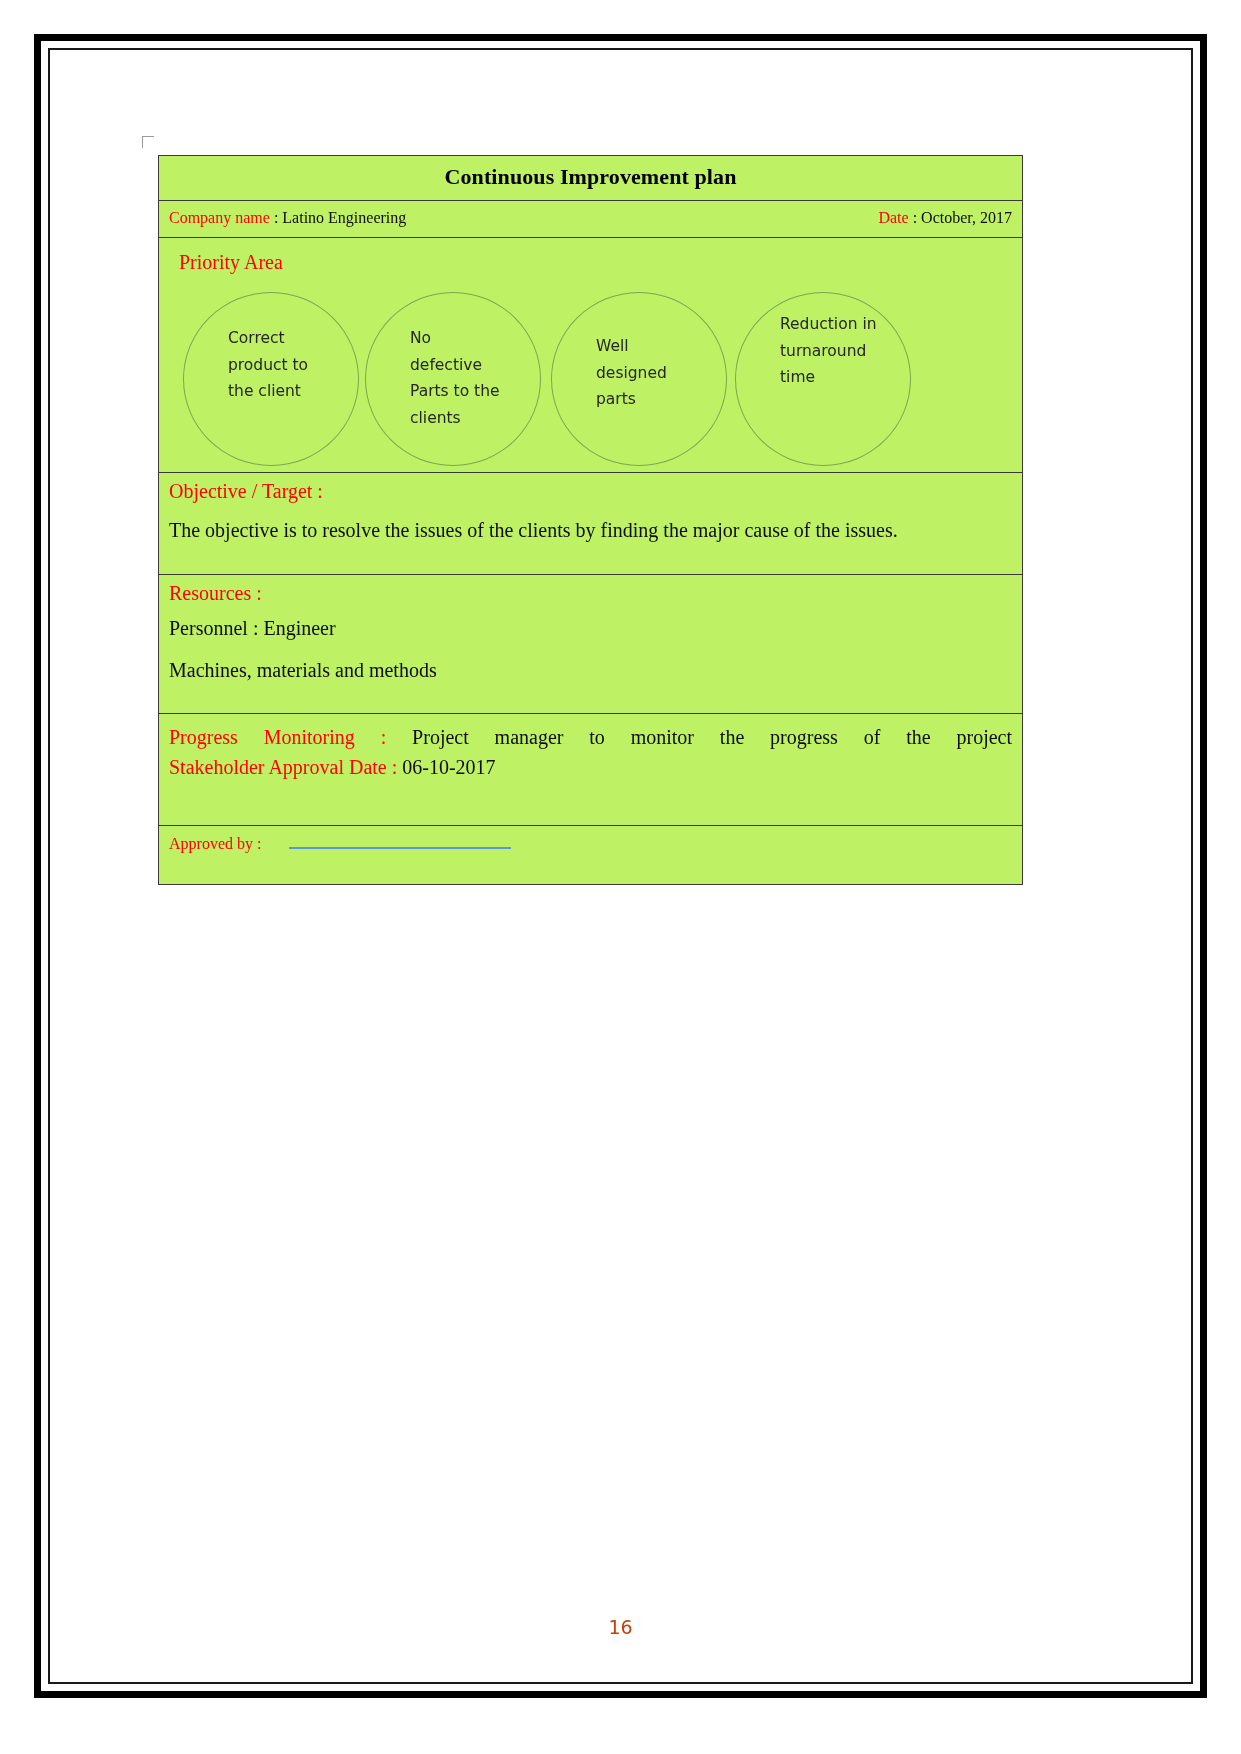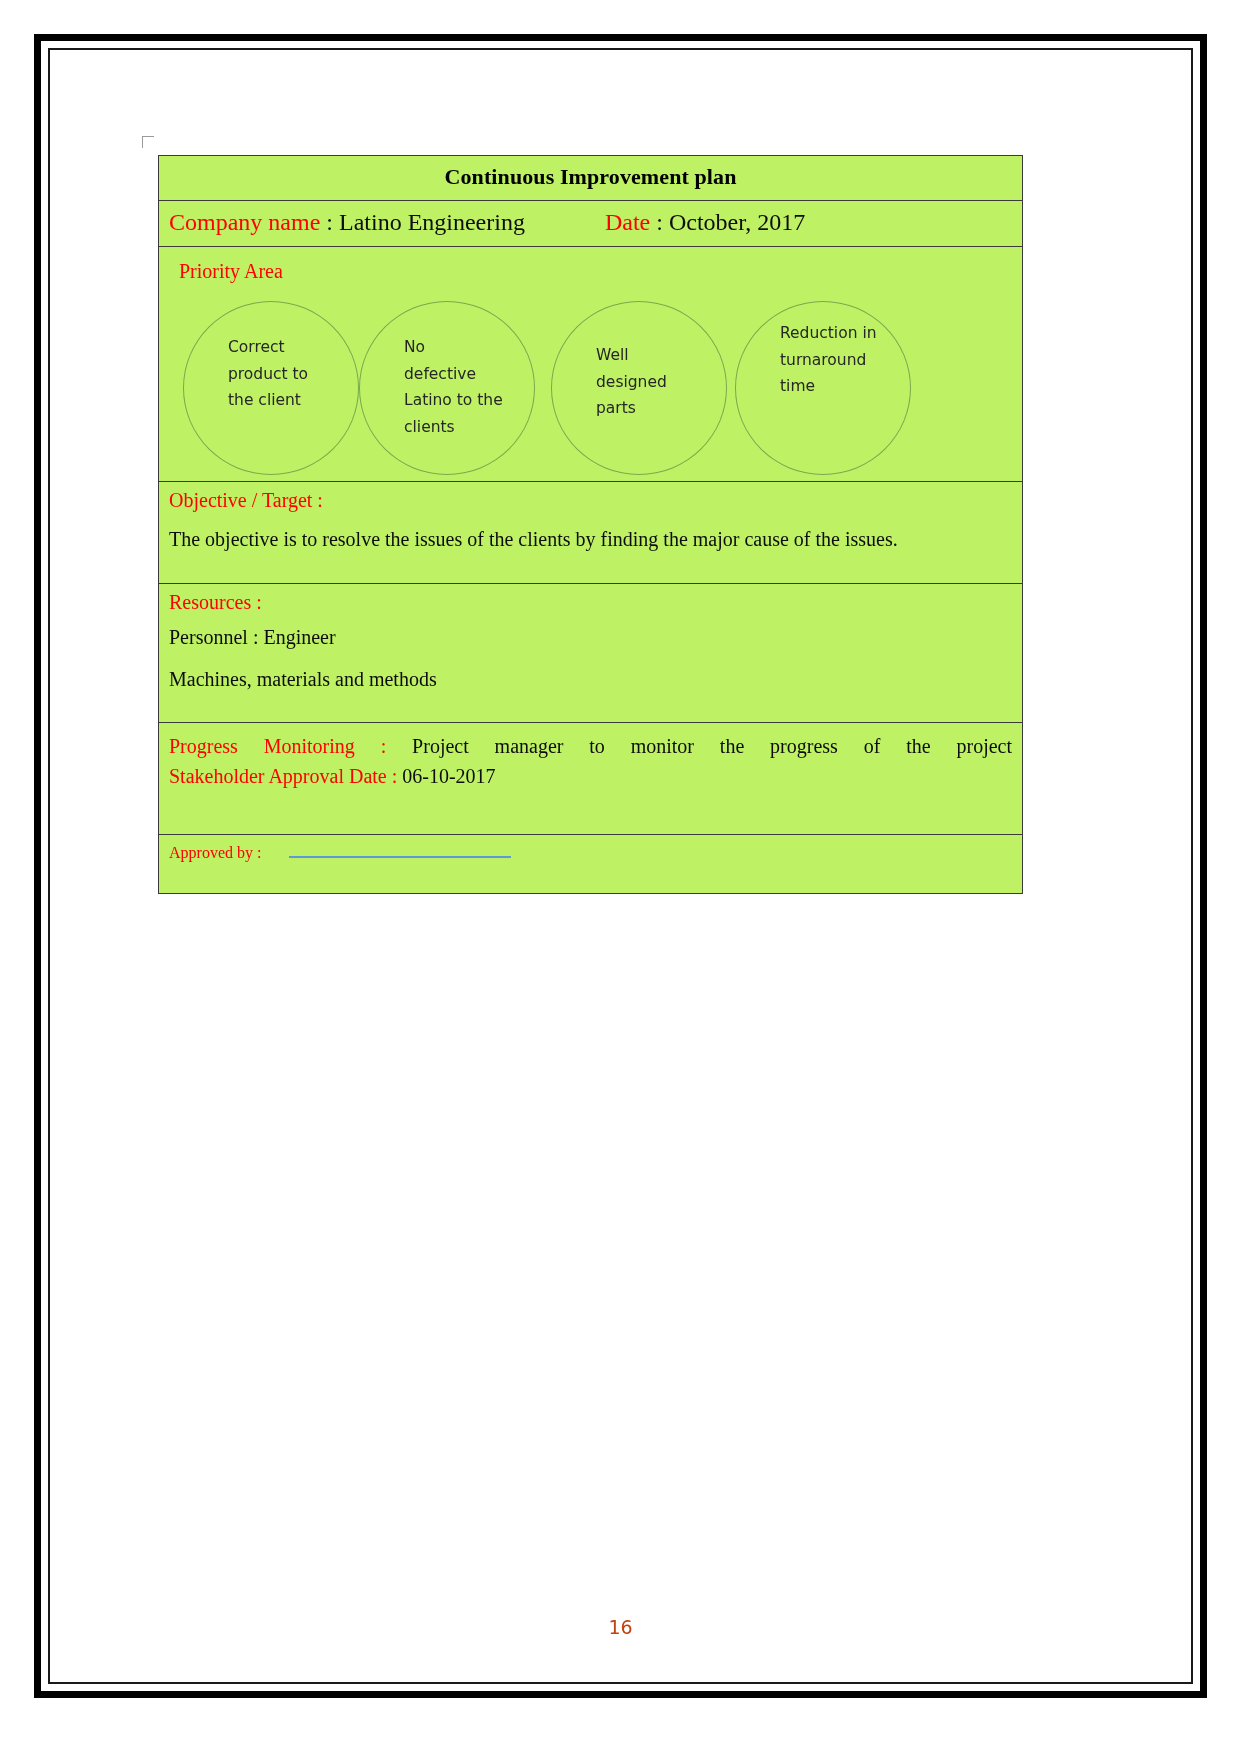--- a/index.html
+++ b/index.html
@@ -88,22 +88,23 @@
     font-family: "Liberation Serif", "DejaVu Serif", serif;
   }
   .row-line {
     font-size: 20px;
     line-height: 1.45;
     color: #0d0d0d;
   }
   .header-row-inner {
     display: flex;
     align-items: baseline;
-    font-size: 24px;
+    font-size: 16px;
     padding: 8px 10px 10px 10px;
+    justify-content: space-between;
   }
   .header-company { white-space: nowrap; }
   .header-date {
     white-space: nowrap;
     margin-left: 80px;
   }
 
   .section-label {
     font-size: 20px;
     padding: 7px 10px 2px 10px;
@@ -147,21 +148,21 @@
     position: absolute;
     left: 44px;
     top: 32px;
     width: 130px;
     font-family: "DejaVu Sans", "Liberation Sans", sans-serif;
     font-size: 15.5px;
     line-height: 1.72;
     color: #262626;
   }
   .p-circle.c1 { left: 14px; }
-  .p-circle.c2 { left: 190px; text-decoration: underline; }
+  .p-circle.c2 { left: 196px; text-decoration: underline; }
   .p-circle.c3 { left: 382px; }
   .p-circle.c4 { left: 566px; }
   .p-circle.c4 .c-text { top: 18px; }
   .p-circle.c3 .c-text { top: 40px; }
 
   .spell {
     text-decoration-color: #2b49d6;
     text-decoration-style: wavy;
     text-decoration-thickness: 1px;
     text-underline-offset: 2px;
@@ -245,21 +246,21 @@
                 <div>Correct</div>
                 <div>product to</div>
                 <div>the client</div>
               </div>
             </div>
 
             <div class="p-circle c2">
               <div class="c-text">
                 <div>No</div>
                 <div>defective</div>
-                <div>Latino to the</div>
+                <div>Parts to the</div>
                 <div>clients</div>
               </div>
             </div>
 
             <div class="p-circle c3">
               <div class="c-text">
                 <div><span class="spell">Well</span></div>
                 <div><span class="spell">designed</span></div>
                 <div>parts</div>
               </div>

